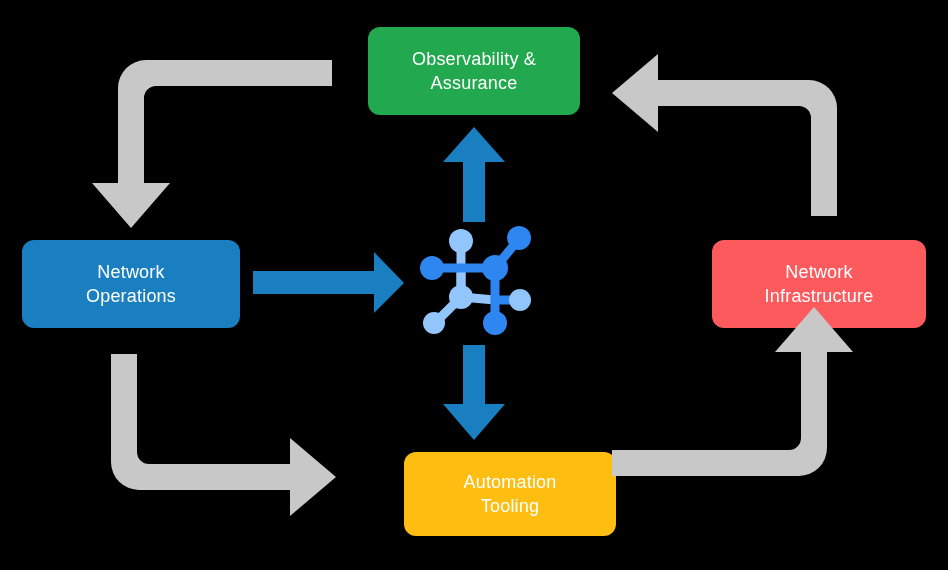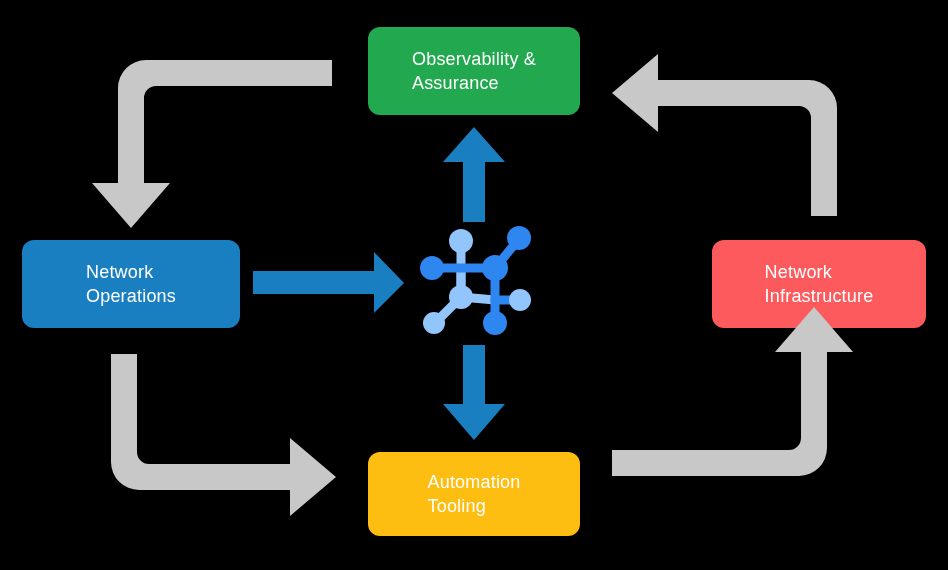--- a/index.html
+++ b/index.html
@@ -1,21 +1,21 @@
 <!DOCTYPE html>
 <html><head>
 <meta charset="utf-8">
 <style>
   html,body{margin:0;padding:0;background:#000;}
   body{width:948px;height:570px;overflow:hidden;
        font-family:"Liberation Sans", sans-serif;}
   #stage{position:relative;width:948px;height:570px;background:#000;}
 
   .node-box{position:absolute;border-radius:12px;display:flex;align-items:center;
-            justify-content:center;text-align:left;color:#fff;font-size:18px;
+            justify-content:center;text-align:center;color:#fff;font-size:18px;
             line-height:1.35;font-weight:400;letter-spacing:.2px;box-sizing:border-box;
             padding:6px 10px;}
   .node-box span{display:block;white-space:pre-line;}
 
   #box-observability{left:368px;top:27px;width:212px;height:88px;}
   #box-operations{left:22px;top:240px;width:218px;height:88px;}
   #box-infrastructure{left:712px;top:240px;width:214px;height:88px;}
   #box-automation{left:368px;top:452px;width:212px;height:84px;}
 
   svg.layer{position:absolute;left:0;top:0;width:948px;height:570px;}
@@ -83,19 +83,19 @@
     <div class="node-box" id="box-operations" style="background: rgb(26, 127, 193); color: rgb(255, 255, 255);">
       <span>Network
 Operations</span>
     </div>
 
     <div class="node-box" id="box-infrastructure" style="background: rgb(253, 90, 94); color: rgb(255, 255, 255);">
       <span>Network
 Infrastructure</span>
     </div>
 
-    <div class="node-box" id="box-automation" style="background: rgb(253, 190, 17); color: rgb(255, 255, 255);">
+    <div class="node-box" id="box-automation" style="background: rgb(253, 190, 17); color: rgb(255, 255, 255); margin-left: 36px;">
       <span>Automation
 Tooling</span>
     </div>
   </div>
 
 </div>
 
 </body></html>

